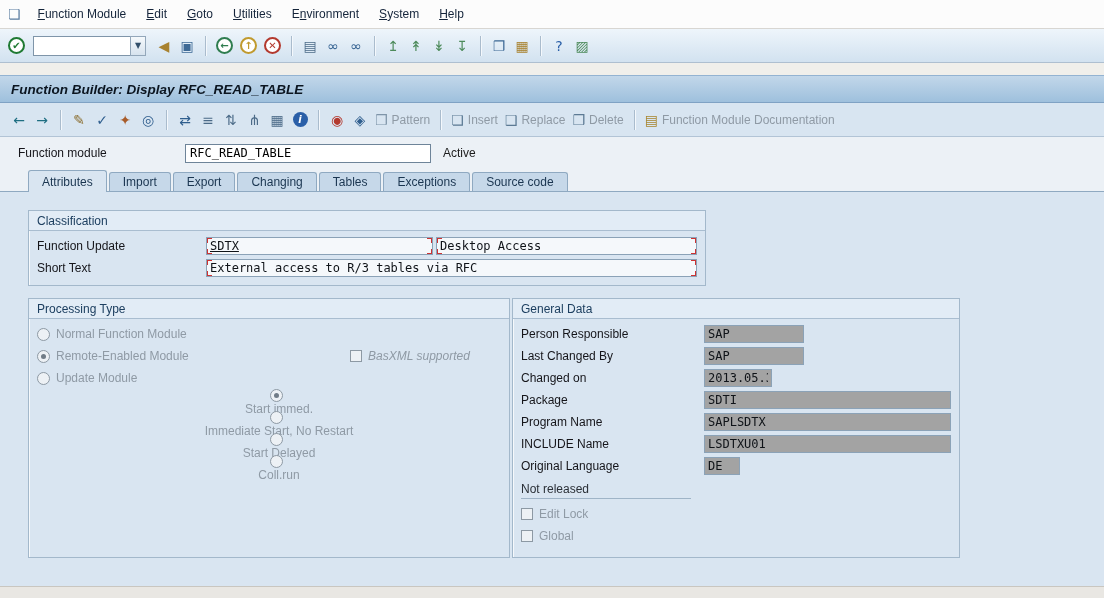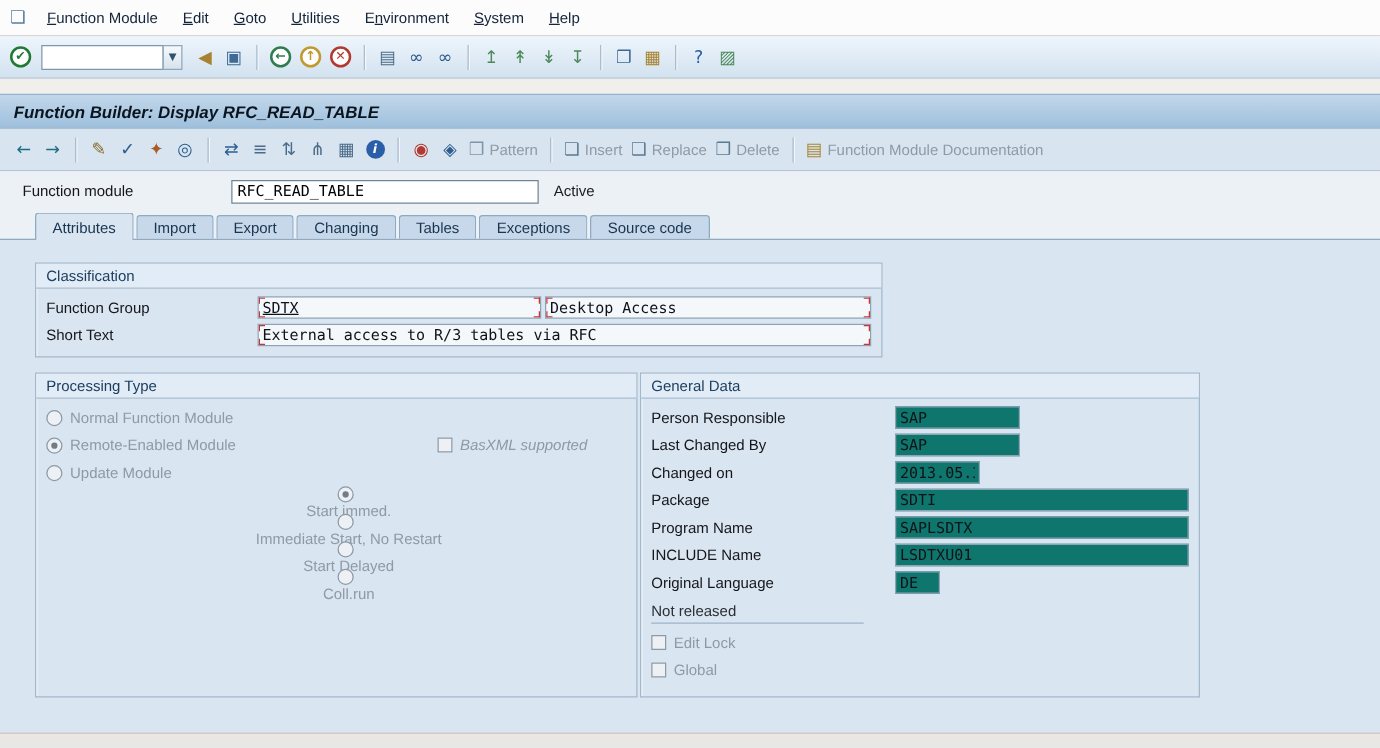--- a/index.html
+++ b/index.html
@@ -60,21 +60,21 @@
   .gb-title { height:20px; display:flex; align-items:center; padding:0 8px;
     border-bottom:1px solid #a9bdd0; background:#e2ecf6; color:#1d3f60; }
   .gb-body { padding:4px 8px; }
   .row { display:flex; align-items:center; height:22px; position:relative; }
   .row.indent { padding-left:20px;flex-direction:column; }
   .lbl { color:#15151a; white-space:nowrap; }
   .cls-lbl { width:169px; flex:none; }
   .gd-lbl { width:183px; flex:none; }
   .fld { height:18px; border:1px solid var(--field-border,#8ba2b7); background:#f5f8fb; padding:0 3px;
     font-family:"DejaVu Sans Mono", monospace; font-size:12px; color:#0f1318; }
-  .gd-rows .fld { background:#0f766e;margin-left:12px; }
+  .gd-rows .fld { background:#a3a3a3; }
   .red-corners {
     background-image:
       linear-gradient(var(--required-corner,#c33),var(--required-corner,#c33)),linear-gradient(var(--required-corner,#c33),var(--required-corner,#c33)),
       linear-gradient(var(--required-corner,#c33),var(--required-corner,#c33)),linear-gradient(var(--required-corner,#c33),var(--required-corner,#c33)),
       linear-gradient(var(--required-corner,#c33),var(--required-corner,#c33)),linear-gradient(var(--required-corner,#c33),var(--required-corner,#c33)),
       linear-gradient(var(--required-corner,#c33),var(--required-corner,#c33)),linear-gradient(var(--required-corner,#c33),var(--required-corner,#c33));
     background-position:0 0,0 0,100% 0,100% 0,0 100%,0 100%,100% 100%,100% 100%;
     background-size:5px 1px,1px 5px,5px 1px,1px 5px,5px 1px,1px 5px,5px 1px,1px 5px;
     background-repeat:no-repeat;
   }
@@ -282,21 +282,21 @@
       <span class="tab-label">Source code</span>
     </div>
   </div>
 
 <div class="content">
 
   <div class="groupbox" style="left:28px;top:18px;width:678px;height:76px">
     <div class="gb-title">Classification</div>
     <div class="gb-body">
       <div class="row">
-        <span class="lbl cls-lbl">Function Group</span>
+        <span class="lbl cls-lbl">Function Update</span>
         <input class="fld red-corners" style="width: 240px; text-decoration: underline;" type="text" readonly="" value="SDTX">
         <input class="fld red-corners" style="width: 276px; margin-left: 3px;" type="text" readonly="" value="Desktop Access">
       </div>
       <div class="row">
         <span class="lbl cls-lbl">Short Text</span>
         <input class="fld red-corners" style="width: 492px;" type="text" readonly="" value="External access to R/3 tables via RFC">
       </div>
     </div>
   </div>
 

